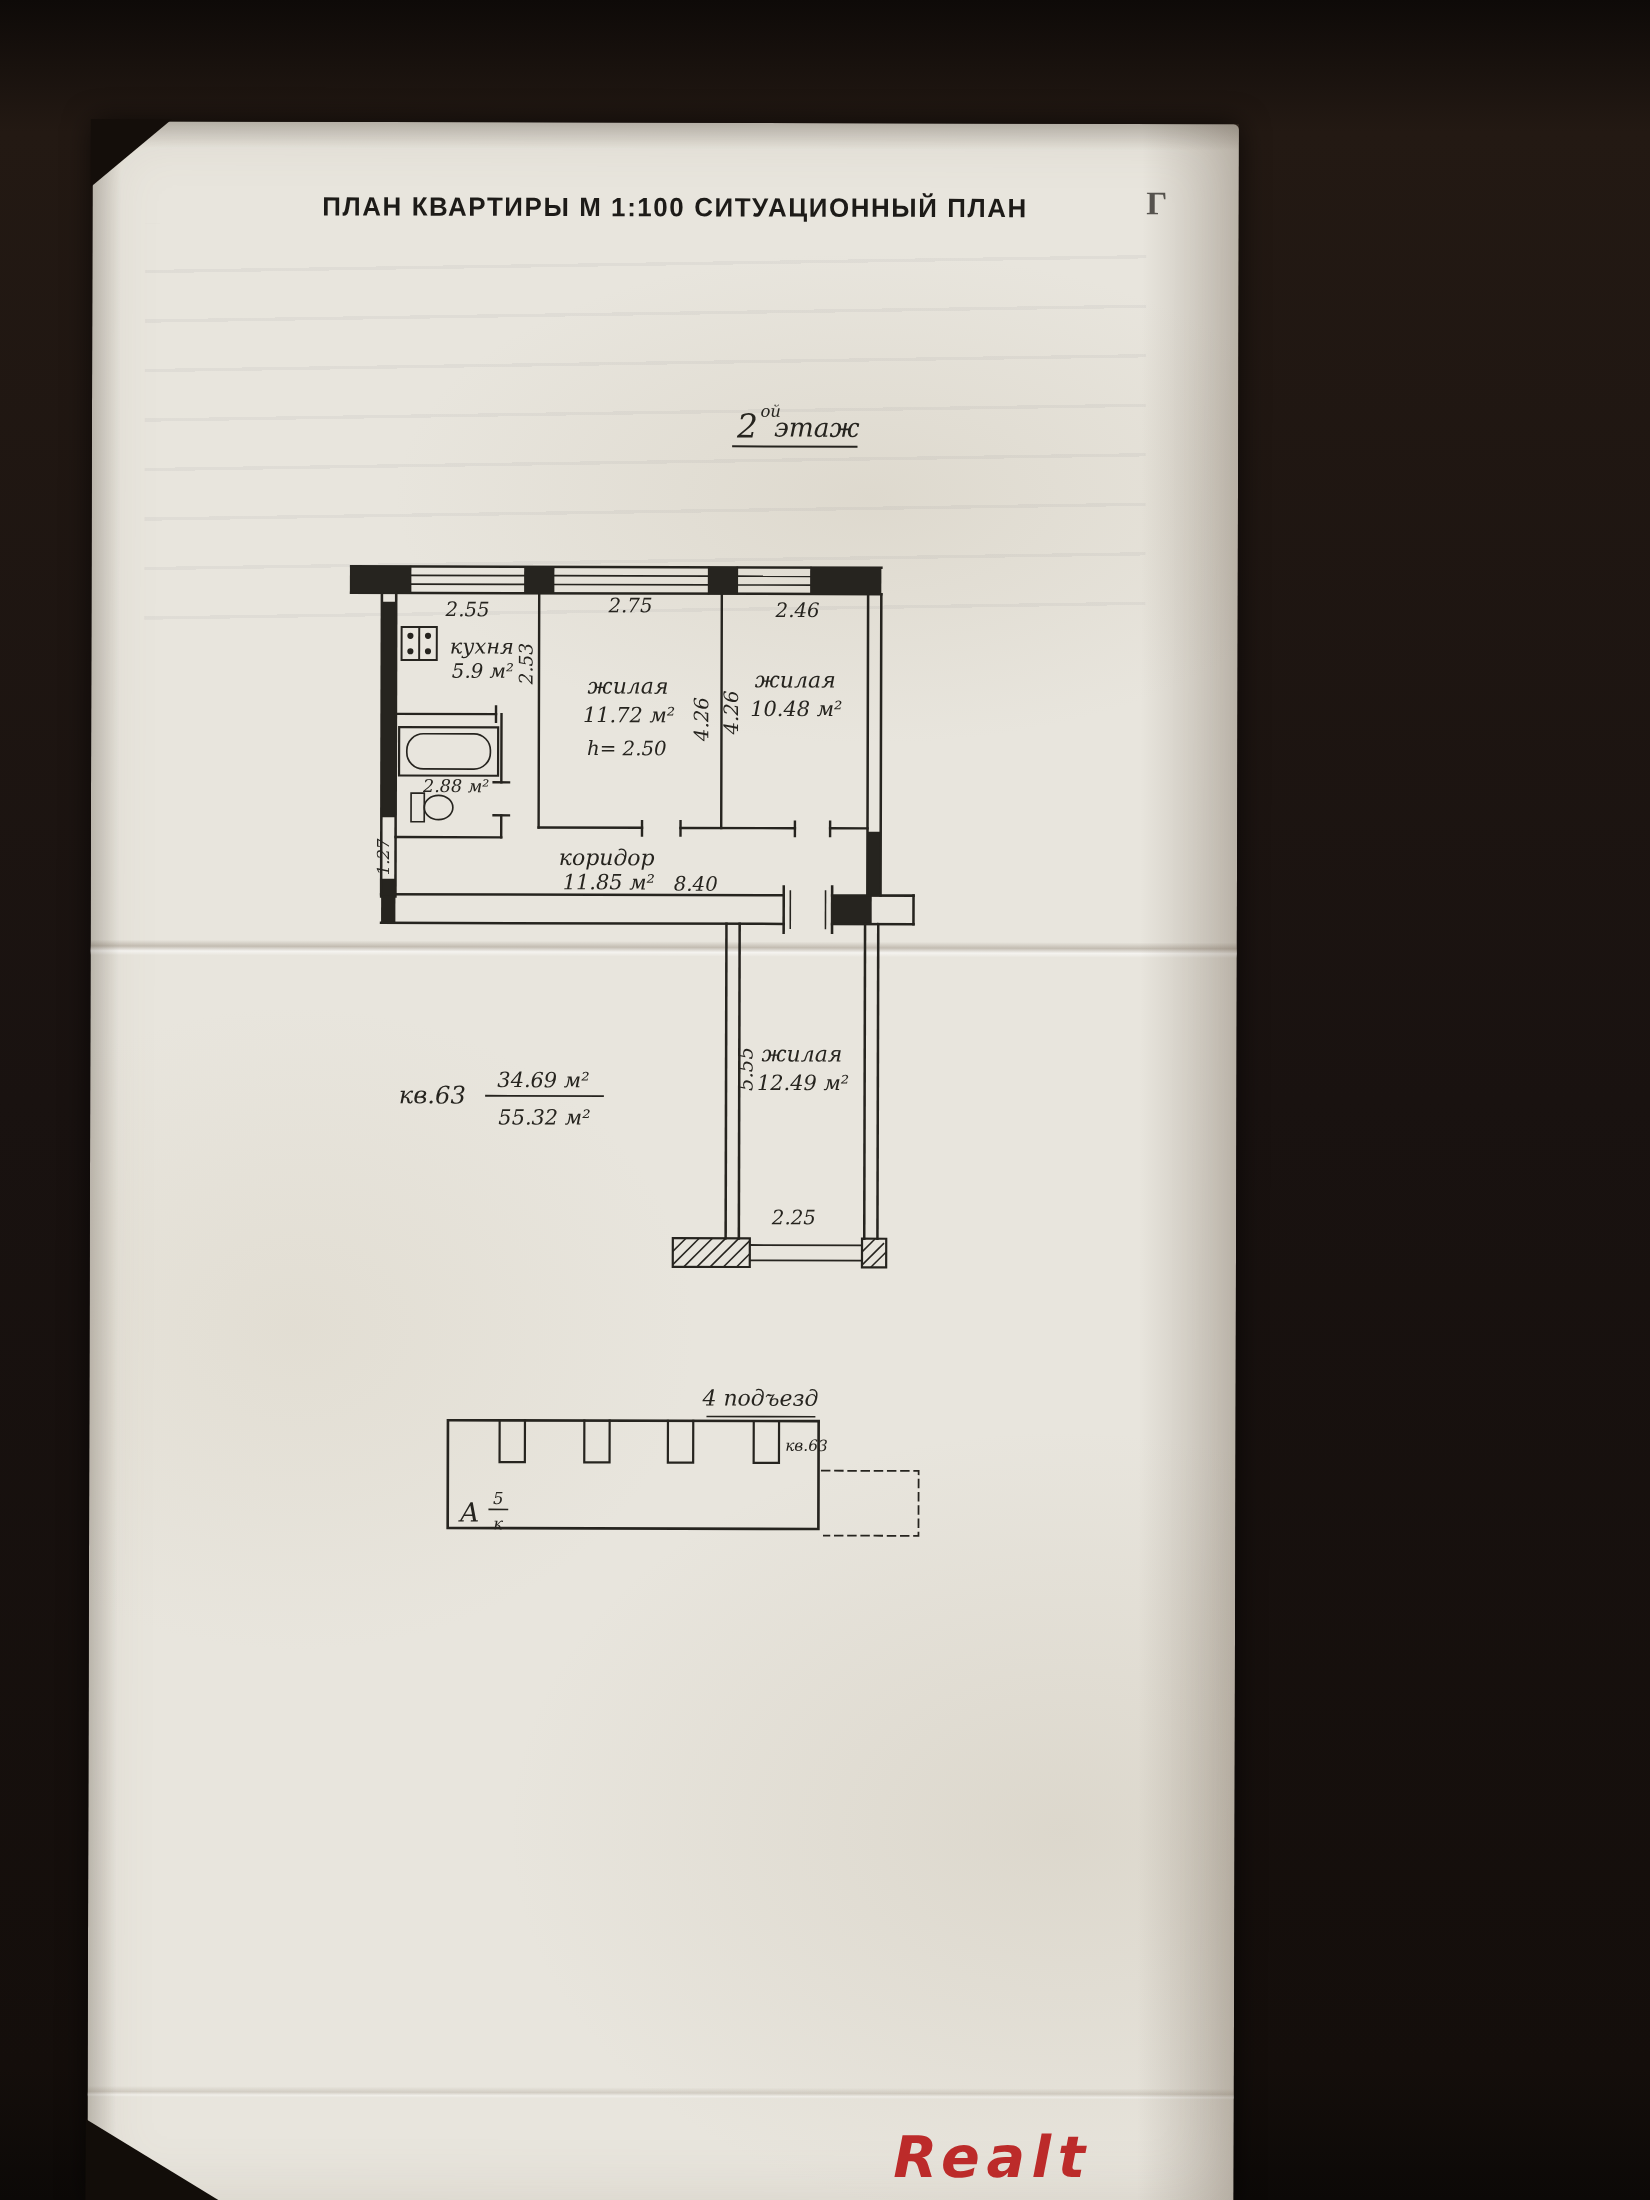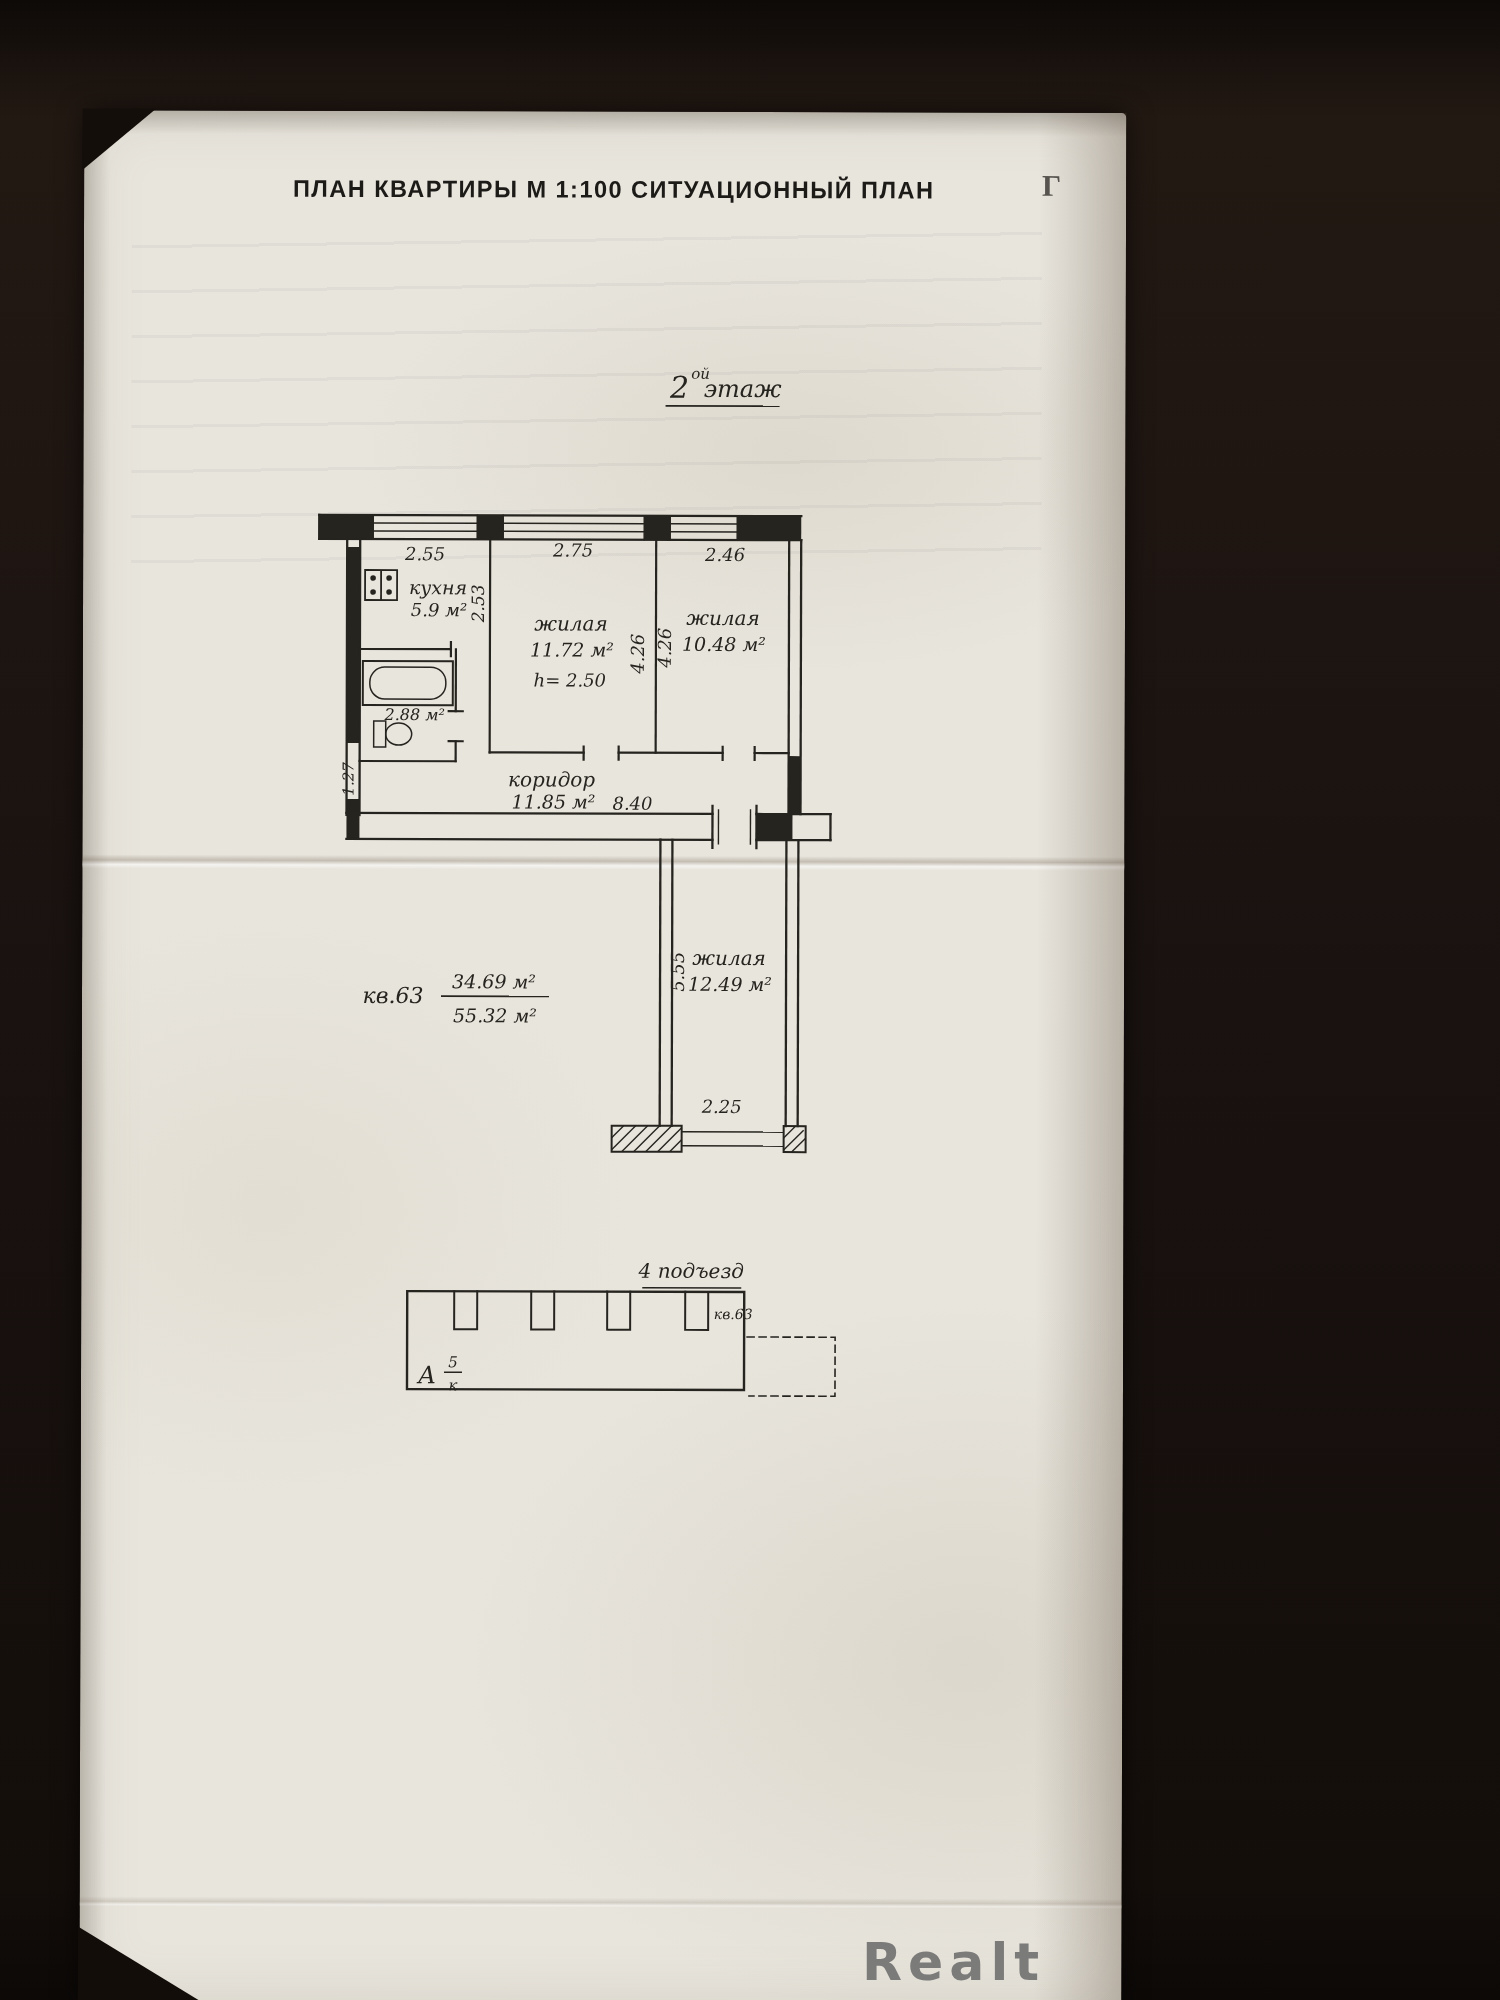--- a/index.html
+++ b/index.html
@@ -37,22 +37,22 @@
     clip-path:polygon(0 0,0 100%,100% 100%);}
   .title{
     position:absolute;left:285px;top:176px;width:585px;text-align:center;white-space:nowrap;
     font-weight:bold;font-size:24px;letter-spacing:1.5px;color:#1d1b18;transform:scaleX(.98);
   }
   .corner-mark{position:absolute;left:1040px;top:168px;font-family:"Liberation Serif",serif;
     font-weight:bold;font-size:30px;color:#33302c;opacity:.8;}
   svg.plan{position:absolute;left:0;top:0;width:1500px;height:2000px;}
   svg.plan text{font-family:"DejaVu Serif",serif;font-style:italic;fill:#26241f;text-anchor:middle;stroke:none;}
   .watermark{
-    position:absolute;left:862px;top:1932px;font-family:"DejaVu Sans",sans-serif;
-    font-weight:bold;font-size:52px;letter-spacing:6px;color:#737373;opacity:.92;
+    position:absolute;left:812px;top:1932px;font-family:"DejaVu Sans",sans-serif;
+    font-weight:bold;font-size:52px;letter-spacing:6px;color:#b91c1c;opacity:.92;font-style:italic;
   }
 </style>
 </head>
 <body>
 
 <div class="sheet">
   <div class="paper"></div>
   <div class="ruled"></div>
   <div class="fold1"></div>
   <div class="fold2"></div>

